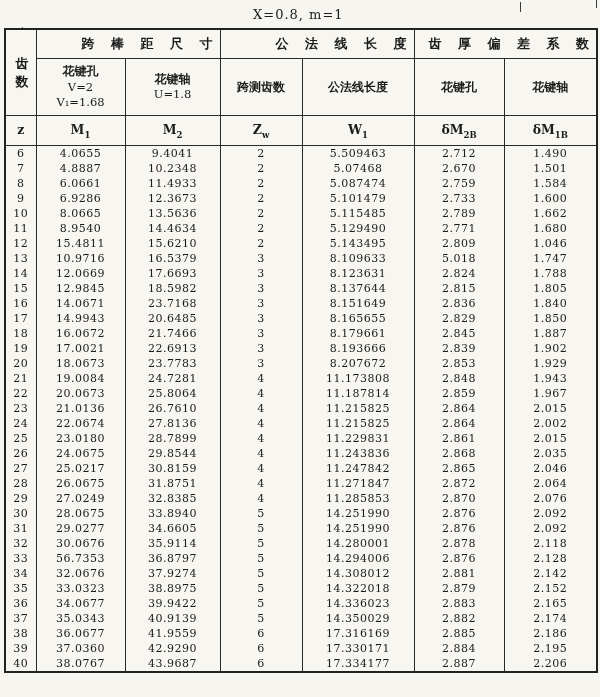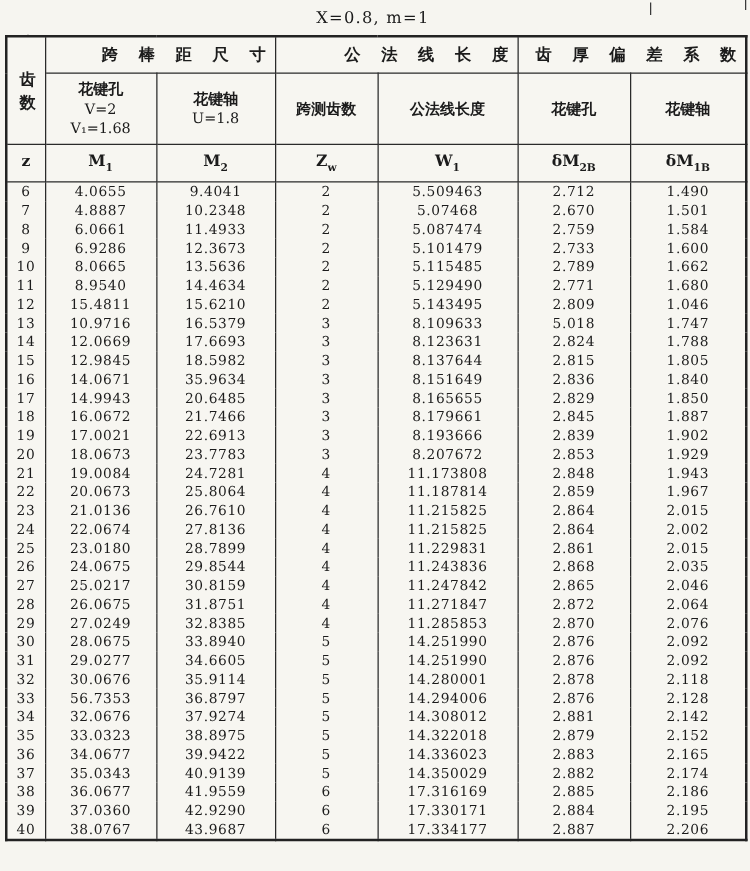--- a/index.html
+++ b/index.html
@@ -220,21 +220,21 @@
         <td>12.9845</td>
         <td>18.5982</td>
         <td>3</td>
         <td>8.137644</td>
         <td>2.815</td>
         <td>1.805</td>
       </tr>
       <tr>
         <td>16</td>
         <td>14.0671</td>
-        <td>35.9634</td>
+        <td>23.7168</td>
         <td>3</td>
         <td>8.151649</td>
         <td>2.836</td>
         <td>1.840</td>
       </tr>
       <tr>
         <td>17</td>
         <td>14.9943</td>
         <td>20.6485</td>
         <td>3</td>

